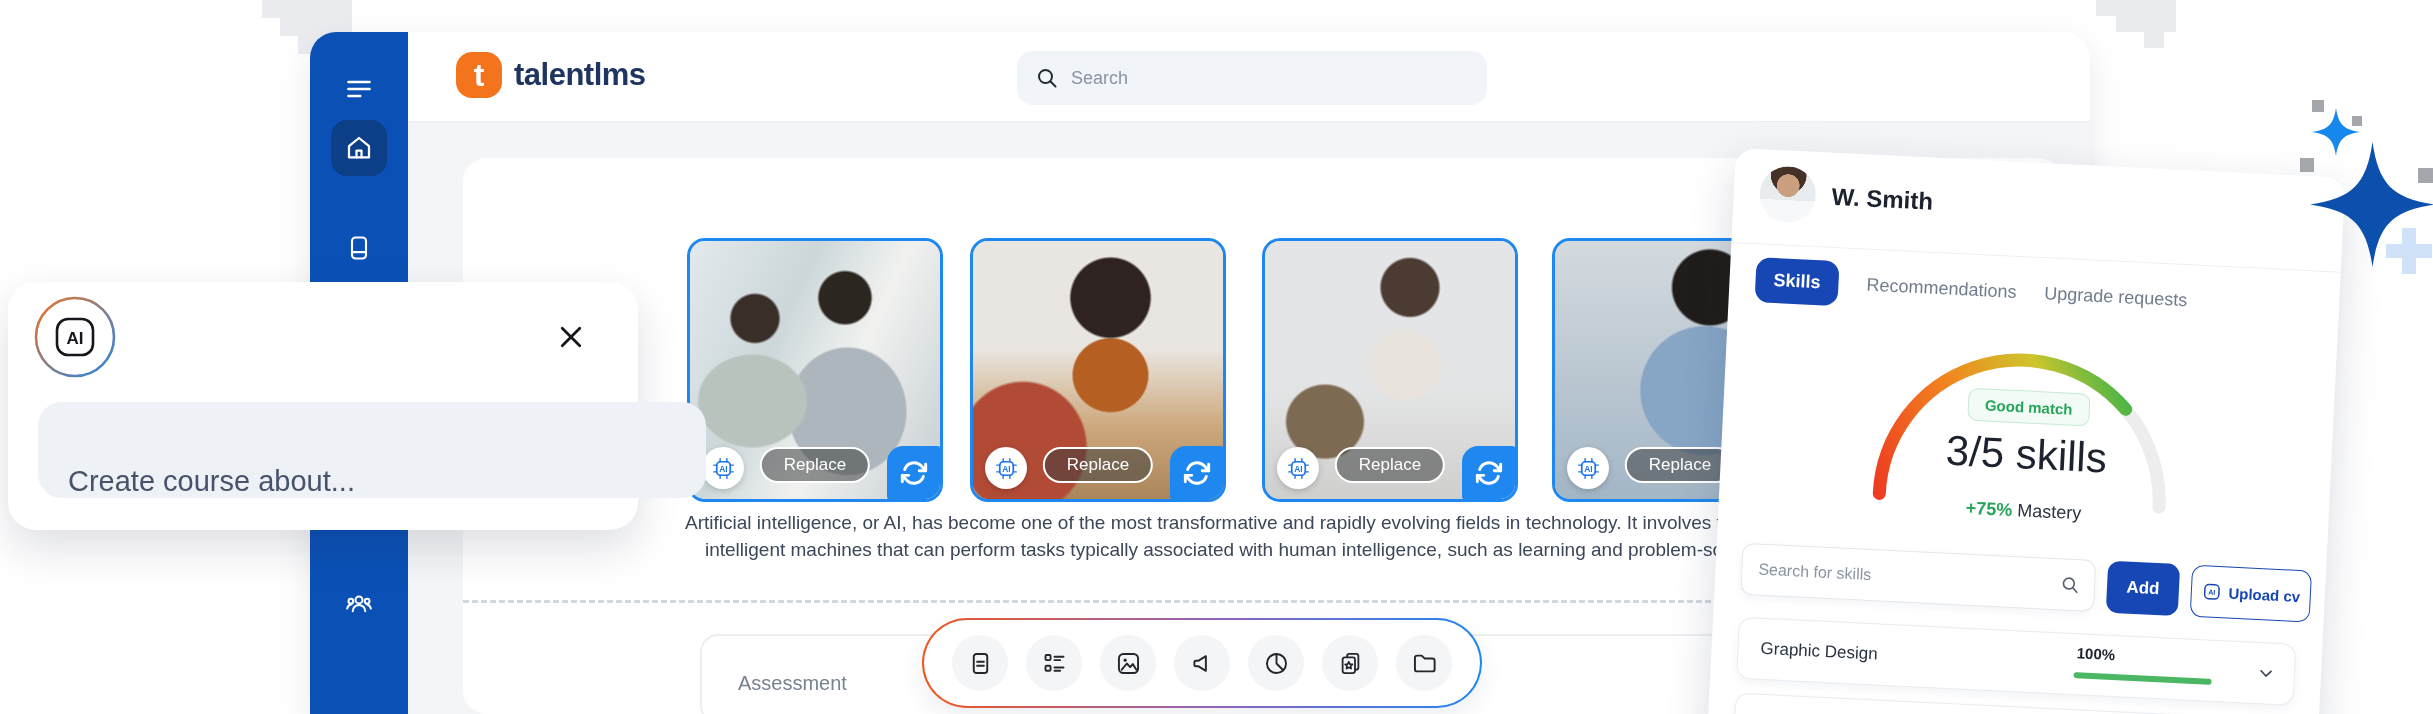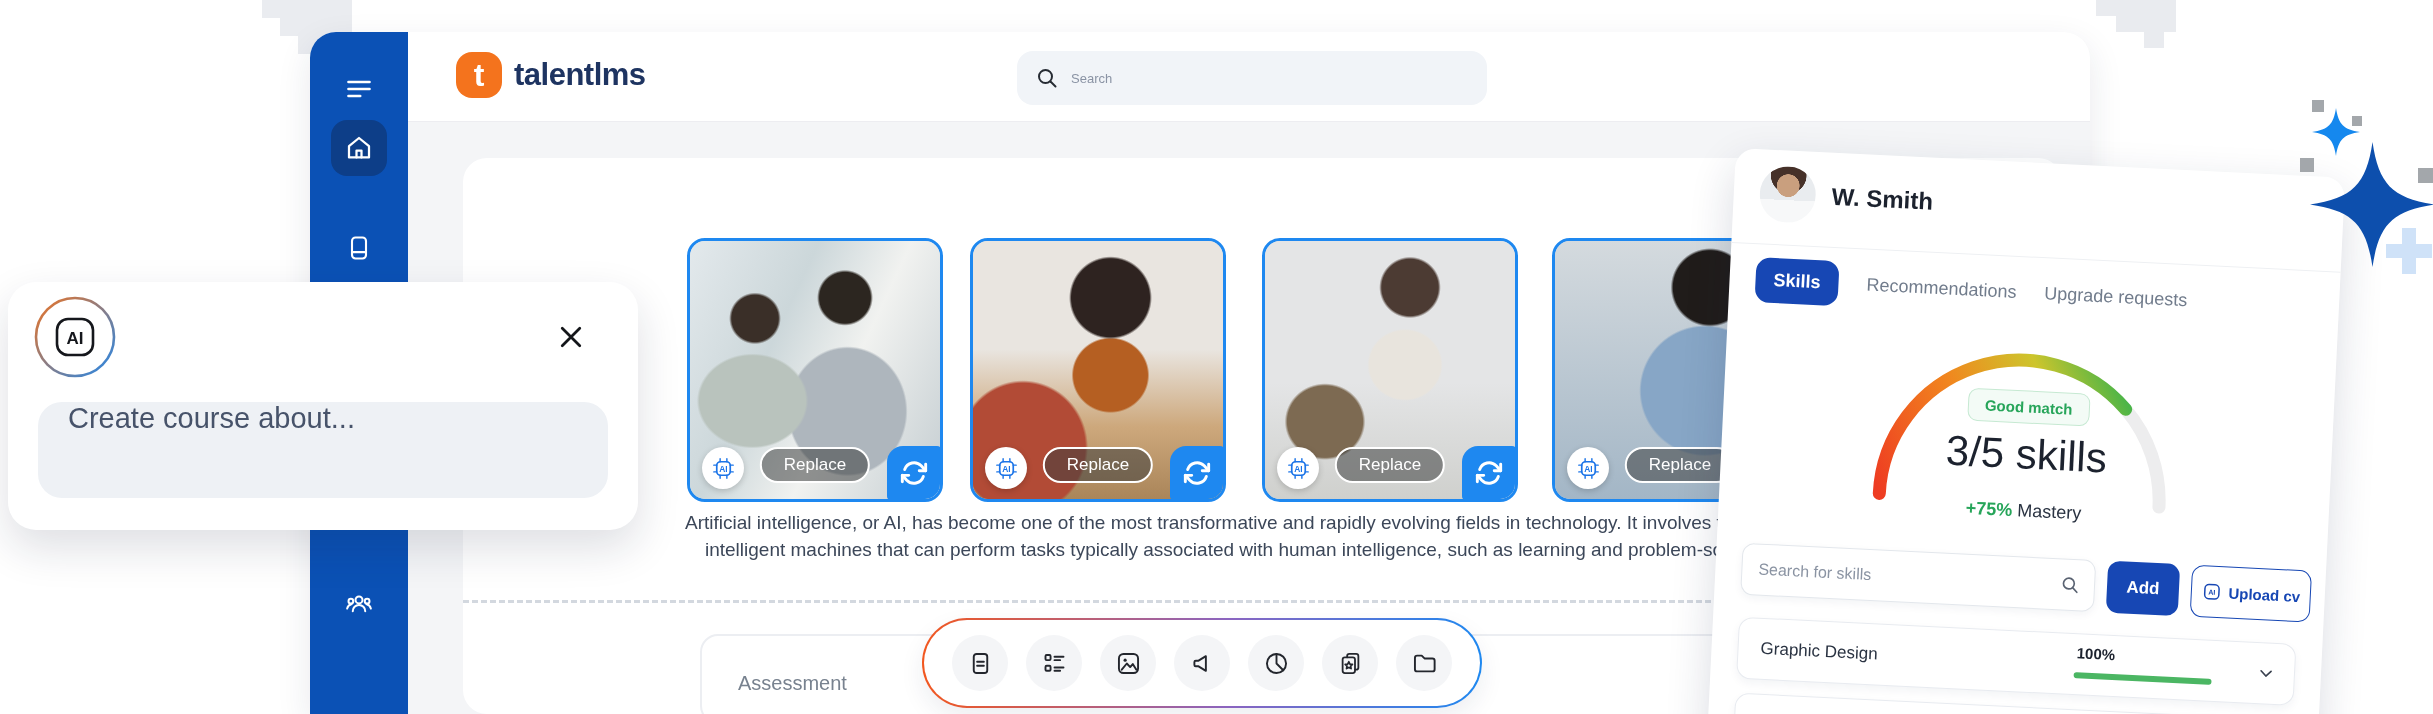--- a/index.html
+++ b/index.html
@@ -32,21 +32,21 @@
     border-radius:16px; display:flex; align-items:center; justify-content:center; }
 
   .logo { position:absolute; left:146px; top:20px; display:flex; align-items:center; gap:12px; }
   .logo-mark { width:46px; height:46px; background:#f4731d; border-radius:16px; color:#fff;
     font-weight:bold; font-size:32px; display:flex; align-items:center; justify-content:center; }
   .logo-text { font-size:31px; font-weight:bold; color:#1e3461; letter-spacing:-0.5px; }
 
   .searchbar { position:absolute; left:707px; top:19px; width:470px; height:54px; background:#f1f4f8;
     border-radius:16px; display:flex; align-items:center; padding:0 18px; gap:12px; }
   .searchbar input { border:none; outline:none; background:transparent; font-family:inherit;
-    font-size:13px; color:#0f766e; width:100%; }
+    font-size:18px; color:#0f766e; width:100%; }
   .searchbar input::placeholder { color:#8a93a4; }
 
   .profile { position:absolute; right:62px; top:14px; display:flex; align-items:center; gap:14px; cursor:pointer; }
   .avatar { width:48px; height:48px; border-radius:50%; overflow:hidden; }
   .avatar.courtney { background:
      radial-gradient(circle at 50% 32%, #c59274 0 24%, transparent 25%),
      radial-gradient(circle at 50% 16%, #35231d 0 38%, transparent 39%),
      radial-gradient(circle at 18% 52%, #35231d 0 22%, transparent 23%),
      radial-gradient(circle at 82% 52%, #35231d 0 22%, transparent 23%),
      linear-gradient(180deg,#ece9e7 58%, #d8413c 58%); }
@@ -105,22 +105,22 @@
     gap:18px; z-index:4; box-shadow:0 10px 24px rgba(25,39,72,.08); }
   .tool-ic { width:56px; height:56px; border-radius:50%; background:#f4f5f7; display:flex;
     align-items:center; justify-content:center; cursor:pointer; }
 
   
   .ai-modal { position:absolute; left:8px; top:282px; width:630px; height:248px; background:#fff;
     border-radius:28px; box-shadow:0 18px 44px rgba(20,30,60,.14); z-index:20; }
   .ai-ring { position:absolute; left:25px; top:13px; }
   .ai-modal-title { position:absolute; left:122px; top:38px; font-size:30px; font-weight:600; color:#15171c; }
   .ai-close { position:absolute; left:548px; top:40px; width:30px; height:30px; cursor:pointer; background:none; border:none; }
-  .ai-input-row { position:absolute; left:30px; top:120px; width:570px; height:96px; background:#eef1f5;
-    border-radius:24px; display:flex; align-items:flex-start; padding:0 12px 0 30px; }
+  .ai-input-row { position:absolute; left:30px; top:120px; width:668px; height:96px; background:#eef1f5;
+    border-radius:24px; display:flex; align-items:flex-end; padding:0 12px 0 30px; }
   .ai-input-row input { border:none; outline:none; background:transparent; font-family:inherit;
     font-size:29px; color:#3f4b5e; width:390px; }
   .ai-input-row input::placeholder { color:#47536a; }
   .generate-btn { position:absolute; right:12px; top:13px; width:138px; height:70px; background:#f4512c;
     color:#fff; font-weight:bold; font-size:25px; border:none; border-radius:18px; cursor:pointer; font-family:inherit; }
 
   
   .skills-panel { position:absolute; left:1736px; top:148px; width:610px; height:630px; background:#fff;
     border-radius:20px; box-shadow:0 16px 44px rgba(25,39,72,.16); transform:rotate(2.8deg);
     transform-origin:top left; z-index:10; }

